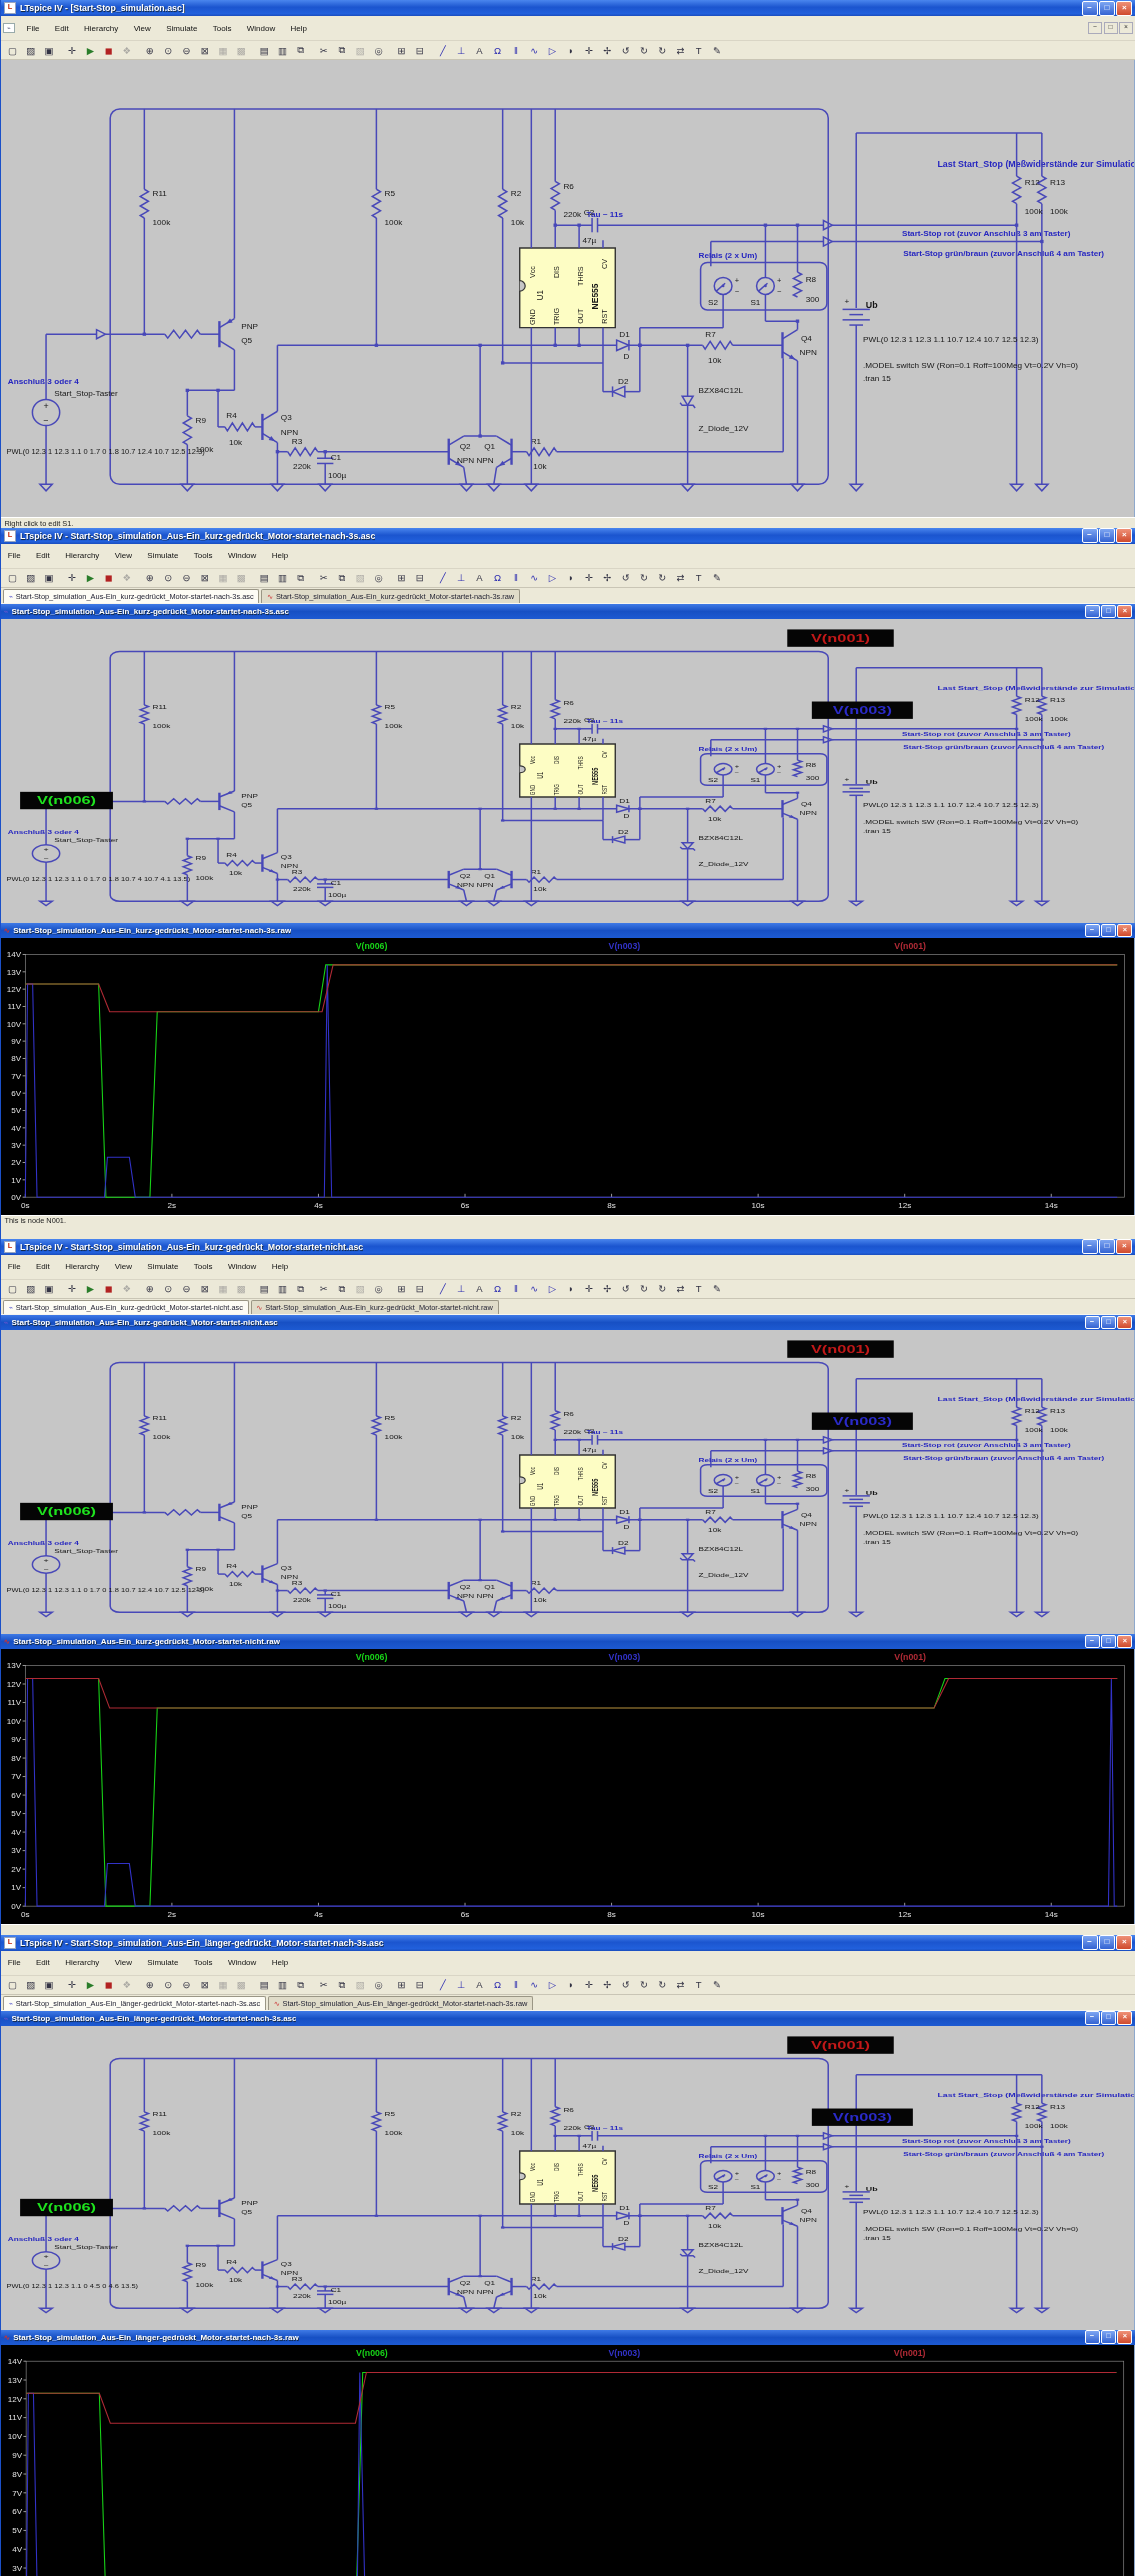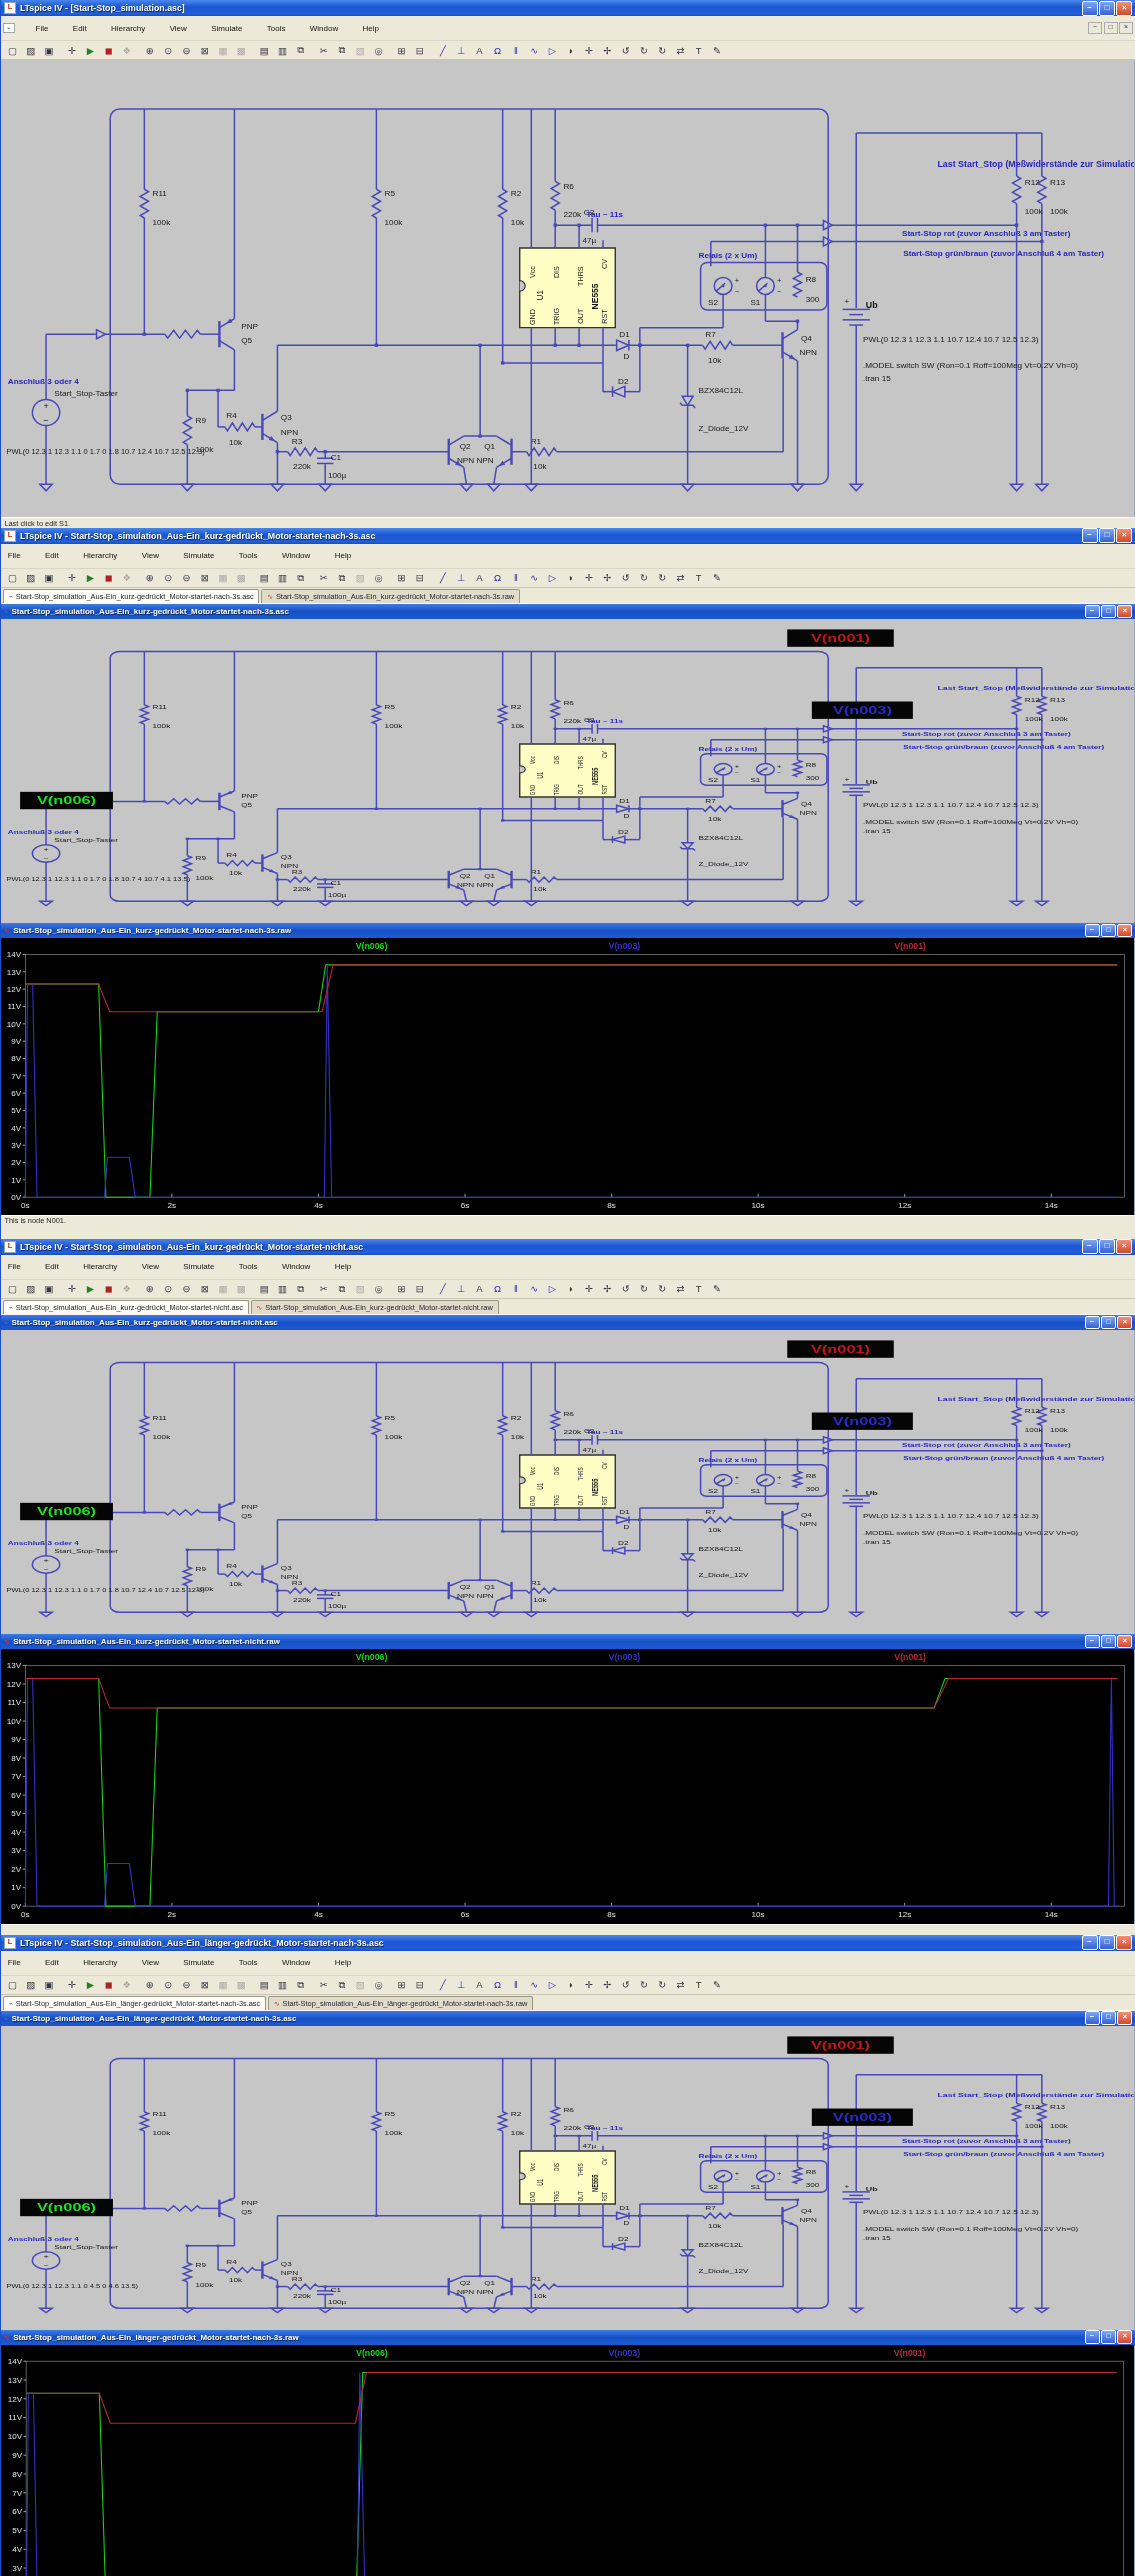--- a/index.html
+++ b/index.html
@@ -6,21 +6,21 @@
   body{width:1136px;height:2576px;overflow:hidden;background:#8ea8cc;font-family:"Liberation Sans",sans-serif;}
   .appwin{border-left:1.4px solid #1b50c8;border-right:1.4px solid #1b50c8;box-sizing:border-box;width:1136px;}
   .titlebar{height:16px;background:linear-gradient(180deg,#4a86ee,#1b55cf 45%,#2160dc 85%,#1a4dbd);display:flex;align-items:center;color:#fff;font-weight:bold;font-size:8.8px;padding:0 2.7px;gap:3.4px;box-sizing:border-box;}
   .titlebar.child{height:15px;font-size:8px;background:linear-gradient(180deg,#3f7ae6,#1750c4 50%,#1d5ad2);}
   .ttext{white-space:nowrap;overflow:hidden;text-shadow:0.7px 0.7px 0.7px #123;text-align:right;}
   .appicon{width:10.8px;height:10px;background:#fff;border:0.7px solid #97a5c0;color:#c22000;font-weight:bold;font-size:7.4px;line-height:8.8px;text-align:center;flex:0 0 auto;}
   .tbtns{margin-left:auto;display:flex;gap:1.4px;}
   .tbtn{width:14px;height:13px;border:0.7px solid #fff;border-radius:2px;background:linear-gradient(#7ea6f2,#3463d2);color:#fff;font-size:8px;line-height:11.5px;text-align:center;font-weight:bold;}
   .tbtn.close{background:linear-gradient(#ef9177,#cf4a2d);}
   .titlebar.child .tbtn{width:13px;height:11.5px;line-height:10px;font-size:7.4px;}
-  .menubar{height:13.5px;background:#ece9d8;display:flex;align-items:center;font-size:8px;color:#111;gap:15px;padding:12px 2px;border-bottom:0.7px solid #d9d5c5;box-sizing:border-box;}
+  .menubar{height:13.5px;background:#ece9d8;display:flex;align-items:center;font-size:8px;color:#111;gap:6px;padding:12px 2px;border-bottom:0.7px solid #d9d5c5;box-sizing:border-box;}
   .menubar .mi{padding:1.4px 4.7px;}
   .menubar .mchild{width:9.5px;height:8.8px;border:0.7px solid #9aa;background:#fff;margin-right:1.4px;font-size:6px;line-height:8px;text-align:center;color:#557;}
   .mwb{margin-left:auto;display:flex;gap:1.4px;}
   .mwbtn{width:12px;height:10px;border:0.7px solid #aab;background:#ece9d8;font-size:6.8px;line-height:8.8px;text-align:center;color:#333;}
   .toolbar{height:19px;background:#ece9d8;display:flex;align-items:center;padding:0 2.7px;gap:0.7px;border-bottom:0.7px solid #c9c5b5;box-sizing:border-box;}
   .ti{width:15.6px;height:15.6px;font-size:9.5px;display:flex;align-items:center;justify-content:center;color:#334;border:0.7px solid transparent;}
   .ti.dim{opacity:.35;}
   .tsep{width:4px;height:13.5px;}
   .tabsbar{height:16px;background:#ece9d8;display:flex;align-items:flex-end;padding:2px 2px 0;gap:2px;border-bottom:1.4px solid #f8f6ee;box-sizing:border-box;}
   .tab{height:13px;display:flex;align-items:center;gap:2.7px;font-size:7.4px;color:#223;padding:0 4.7px;background:#e0dcc9;border:0.7px solid #9a9685;border-bottom:none;border-radius:2px 2px 0 0;white-space:nowrap;overflow:hidden;max-width:527px;}
@@ -347,21 +347,21 @@
         <line x1="1243" y1="406" x2="1263" y2="406" stroke="#4848b8" stroke-width="1.5" vector-effect="non-scaling-stroke"></line>
         <line x1="1253" y1="406" x2="1253" y2="650" stroke="#4848b8" stroke-width="1.5" vector-effect="non-scaling-stroke"></line>
         <polygon points="1244,650 1262,650 1253,660" fill="none" stroke="#4848b8" stroke-width="1.5" vector-effect="non-scaling-stroke"></polygon>
         <text x="1236" y="374" fill="#161616" font-size="12" font-weight="normal" text-anchor="start" transform="">+</text>
         <text x="1267" y="380" fill="#161616" font-size="13" font-weight="bold" text-anchor="start" transform="">Ub</text>
         <text x="1263" y="432" fill="#161616" font-size="12" font-weight="normal" text-anchor="start" transform="">PWL(0 12.3 1 12.3 1.1 10.7 12.4 10.7 12.5 12.3)</text>
         <text x="1263" y="472" fill="#161616" font-size="12" font-weight="normal" text-anchor="start" transform="">.MODEL switch SW (Ron=0.1 Roff=100Meg Vt=0.2V Vh=0)</text>
         <text x="1263" y="492" fill="#161616" font-size="12" font-weight="normal" text-anchor="start" transform="">.tran 15</text>
       </g>
     </svg>
-  <div class="statusbar">Last click to edit S1.</div>
+  <div class="statusbar">Right click to edit S1.</div>
 </div>
 
 <div class="appwin">
   <div class="titlebar">
     <span class="appicon">L</span>
     <span class="ttext">LTspice IV - Start-Stop_simulation_Aus-Ein_kurz-gedrückt_Motor-startet-nach-3s.asc</span>
     <span class="tbtns">
         <span class="tbtn">−</span>
         <span class="tbtn">□</span>
         <span class="tbtn close">×</span>

